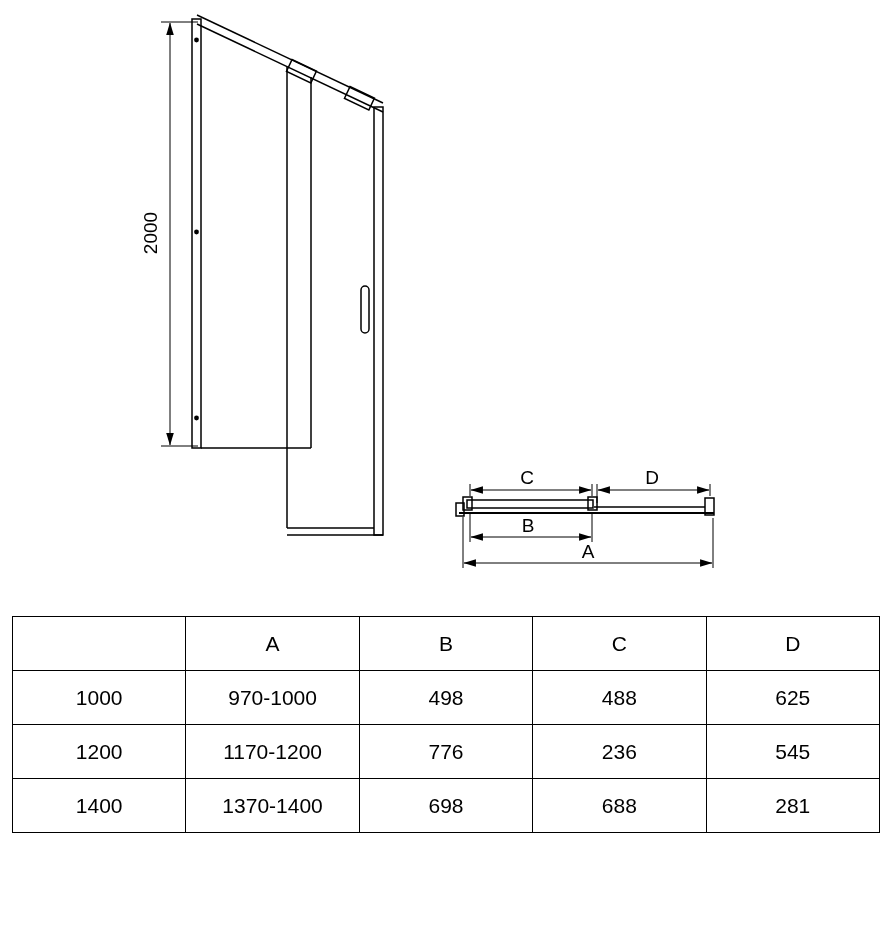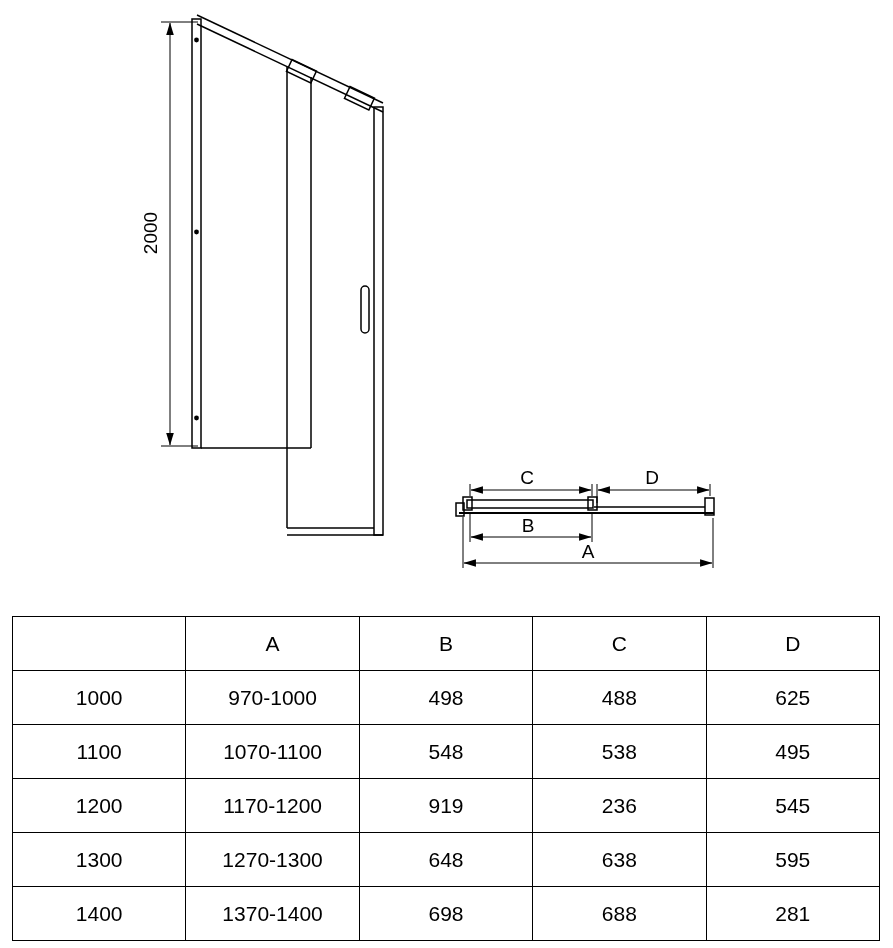--- a/index.html
+++ b/index.html
@@ -141,39 +141,25 @@
         <th>D</th>
       </tr>
       <tr>
         <td>1000</td>
         <td>970-1000</td>
         <td>498</td>
         <td>488</td>
         <td>625</td>
       </tr>
       <tr>
-        <td>1100</td>
-        <td>1070-1100</td>
-        <td>548</td>
-        <td>538</td>
-        <td>495</td>
-      </tr>
-      <tr>
         <td>1200</td>
         <td>1170-1200</td>
-        <td>919</td>
+        <td>776</td>
         <td>236</td>
         <td>545</td>
-      </tr>
-      <tr>
-        <td>1300</td>
-        <td>1270-1300</td>
-        <td>648</td>
-        <td>638</td>
-        <td>595</td>
       </tr>
       <tr>
         <td>1400</td>
         <td>1370-1400</td>
         <td>698</td>
         <td>688</td>
         <td>281</td>
       </tr>
     </tbody>
   </table>

